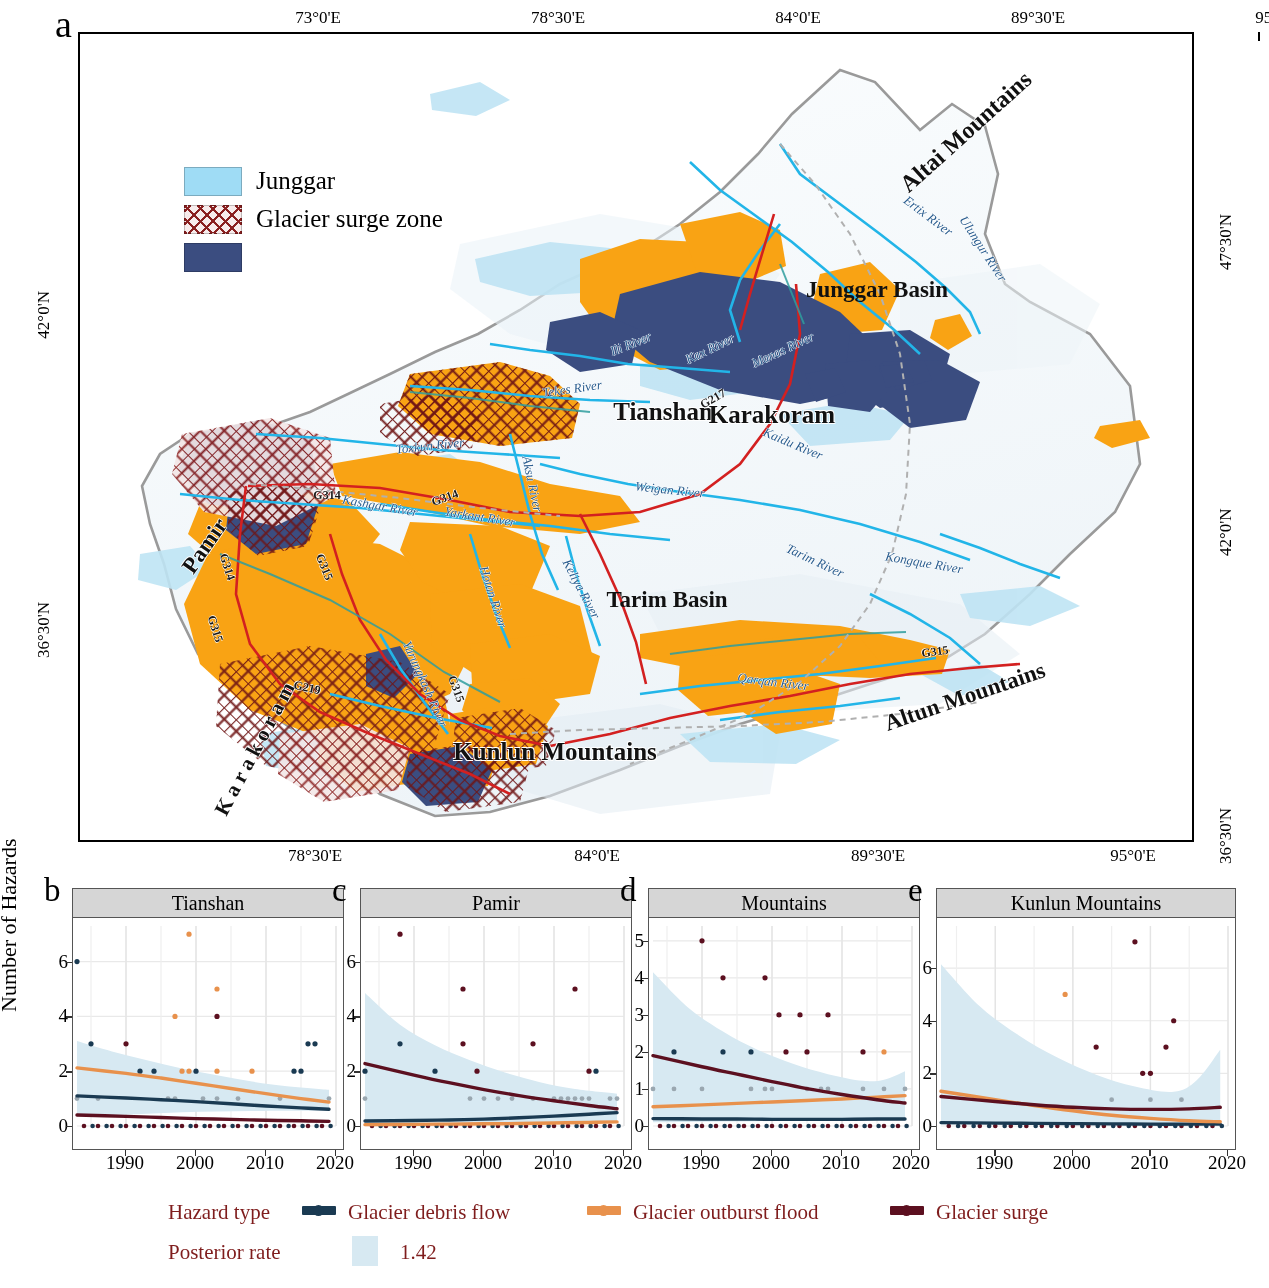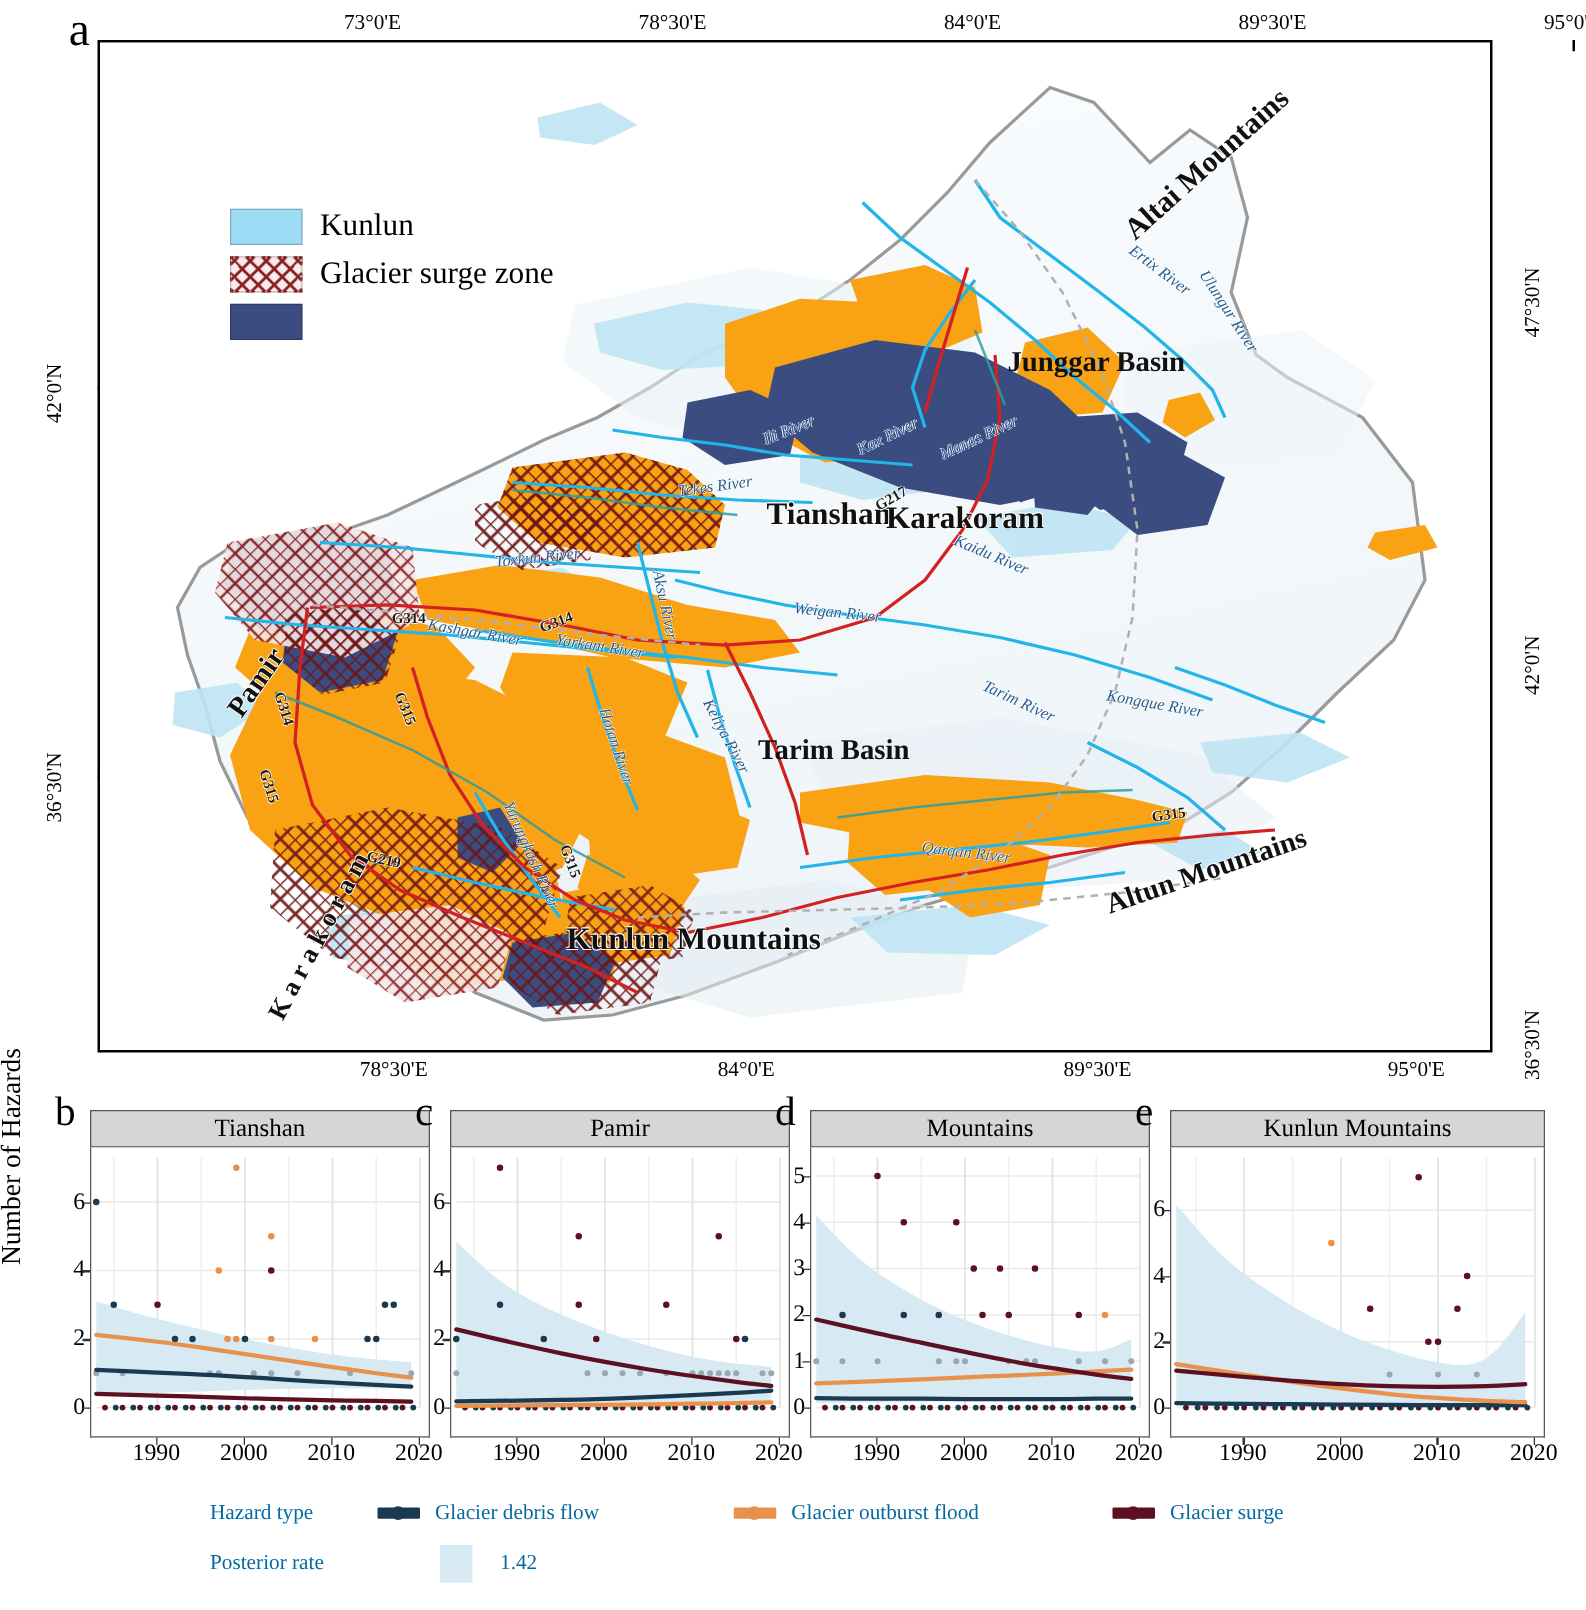--- a/index.html
+++ b/index.html
@@ -7,21 +7,21 @@
   .fig{position:absolute;inset:0;}
 
   
   #panel-a{position:absolute;left:0;top:0;width:1269px;height:862px;}
   #map-frame{position:absolute;left:78px;top:32px;width:1112px;height:806px;border:2px solid #000;background:#fefeff;overflow:hidden;}
   #map-canvas{position:absolute;inset:0;}
   .panel-letter{position:absolute;font-size:38px;font-family:"Liberation Serif",serif;color:#000;}
   #a-letter{left:55px;top:2px;}
 
   .axlab{position:absolute;font-size:17px;color:#000;white-space:nowrap;font-family:"Liberation Serif",serif;}
-  .axlab.top{transform:translateX(-50%);}
+  .axlab.top{transform:translateX(-50%);margin-left:20px;}
   .axlab.bot{transform:translateX(-50%);}
   .axlab.rot{transform-origin:center center;}
 
   .tick{position:absolute;background:#000;}
 
   
   .mlab{position:absolute;white-space:nowrap;font-family:"Liberation Serif",serif;pointer-events:none;}
   .mount{font-weight:bold;color:#111;text-shadow:0.6px 0.6px 0 #fff,-0.6px -0.6px 0 #fff,0.6px -0.6px 0 #fff,-0.6px 0.6px 0 #fff;}
   .basin{font-weight:bold;color:#111;}
   .river{font-style:italic;color:#2a5d8f;font-size:13px;text-shadow:0.5px 0.5px 0 #fff,-0.5px -0.5px 0 #fff;}
@@ -39,21 +39,21 @@
   .chart{position:absolute;top:26px;height:262px;}
   .strip{position:absolute;left:0;top:0;right:0;height:30px;background:#d6d6d6;border:1.4px solid #555;box-sizing:border-box;
          display:flex;align-items:center;justify-content:center;font-size:20px;color:#000;font-family:"Liberation Serif",serif;}
   .plot{position:absolute;left:0;top:30px;right:0;bottom:0;background:#fff;border-left:1.4px solid #555;border-right:1.4px solid #555;border-bottom:1.4px solid #555;box-sizing:border-box;overflow:hidden;}
   .ytx{position:absolute;right:4px;transform:translateY(-50%);font-size:19px;font-family:"Liberation Serif",serif;color:#000;}
   .xtx{position:absolute;transform:translateX(-50%);font-size:19px;font-family:Liberation Serif, serif;color:#000;}
   #ylabel{position:absolute;left:-4px;top:150px;transform:rotate(-90deg);transform-origin:left top;font-size:22px;white-space:nowrap;font-family:"Liberation Serif",serif;}
 
   
   #botleg{position:absolute;left:0;top:1192px;width:1269px;height:96px;}
-  .bl-lab{position:absolute;font-size:17px;font-family:"Liberation Serif",serif;color:#0369a1;}
+  .bl-lab{position:absolute;font-size:21px;font-family:"Liberation Serif",serif;color:#7f1d1d;}
   .bl-key{position:absolute;width:34px;height:9px;border-radius:1px;}
   .bl-dot{position:absolute;width:11px;height:11px;border-radius:50%;}
   .bl-box{position:absolute;width:26px;height:30px;background:#d7e9f2;}
 </style>
 </head>
 <body>
 
 <div class="fig">
 
   <div id="panel-a">
@@ -236,21 +236,21 @@
         <g fill="none" stroke="#b0b0b0" stroke-width="2" stroke-dasharray="6 5">
           <path d="M700,110 L735,150 L770,200 L800,260 L820,320 L830,390 L826,460 L812,520 L790,570 L760,612 L720,648 L670,680 L610,706 L550,730"></path>
           <path d="M170,450 L240,456 L320,464 L400,474 L480,482"></path>
           <path d="M430,700 L500,696 L580,694 L660,692 L740,688 L820,680 L900,668"></path>
         </g>
       </svg>
 
       <div id="map-legend">
         <div class="lg-row">
           <div class="lg-sw" style="background:#9fdcf5;"></div>
-          <div class="lg-tx">Kunlun</div>
+          <div class="lg-tx">Junggar</div>
         </div>
         <div class="lg-row">
           <div class="lg-sw" style="background:
                  repeating-linear-gradient(45deg,#8a2020 0 2px,transparent 2px 9px),
                  repeating-linear-gradient(-45deg,#8a2020 0 2px,transparent 2px 9px),
                  #f7ecec;"></div>
           <div class="lg-tx">Glacier surge zone</div>
         </div>
         <div class="lg-row">
           <div class="lg-sw" style="background:#3b4d80;"></div>

